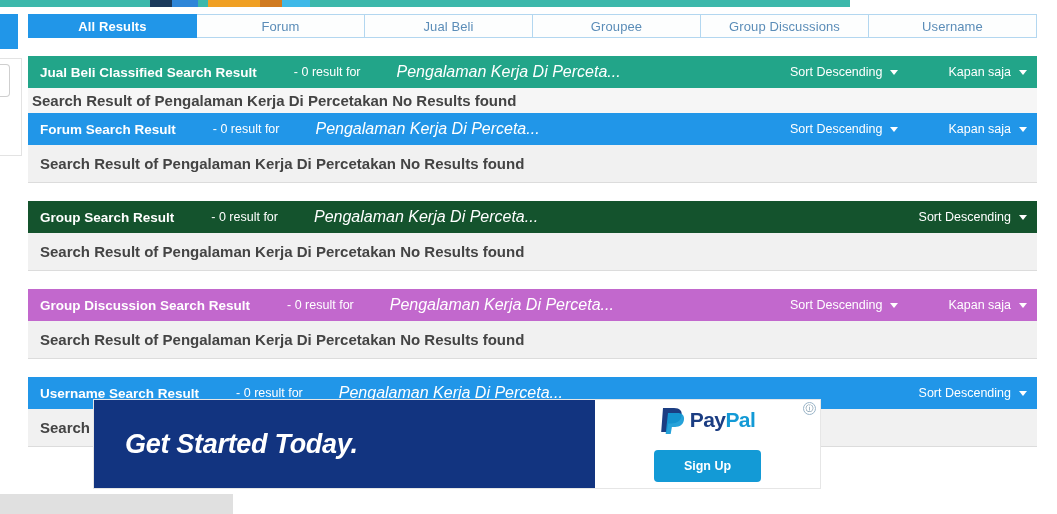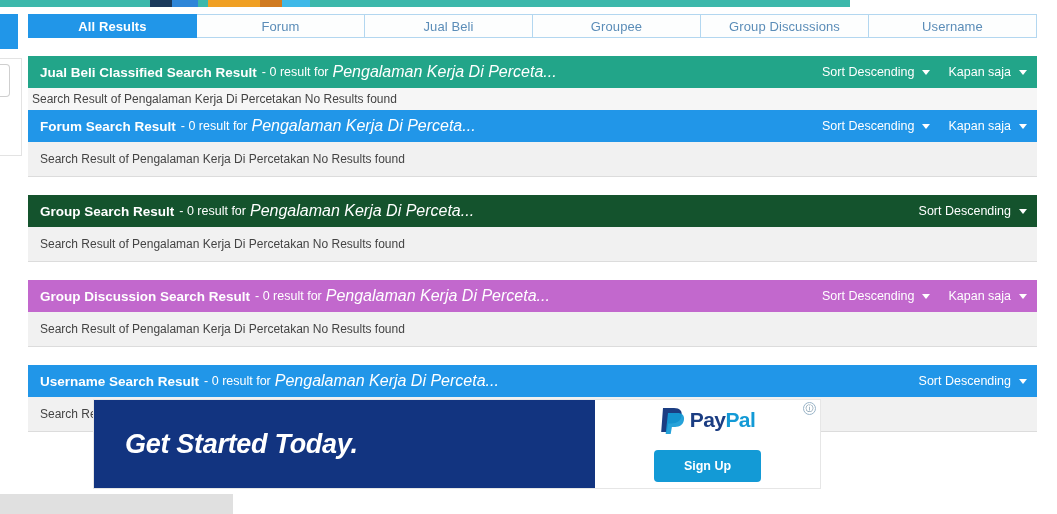--- a/index.html
+++ b/index.html
@@ -102,20 +102,21 @@
   .result-block { width: 100%; }
   .result-block + .result-block { margin-top: 0; }
 
   .block-head {
     height: 32px;
     display: flex;
     align-items: center;
     padding: 0 10px 0 12px;
     box-sizing: border-box;
     color: #ffffff;
+    gap: 32px;
   }
   .head-title {
     font-size: 13.5px;
     font-weight: bold;
     white-space: nowrap;
   }
   .head-meta {
     font-size: 12.5px;
     margin-left: 5px;
     white-space: nowrap;
@@ -141,22 +142,22 @@
     width: 0; height: 0;
     margin-left: 8px;
     border-left: 4px solid transparent;
     border-right: 4px solid transparent;
     border-top: 5px solid #ffffff;
   }
 
   .block-body {
     background: #f1f1f1;
     border-bottom: 1px solid #dcdcdc;
-    font-size: 12px;
-    font-weight: normal;
+    font-size: 15px;
+    font-weight: bold;
     color: #444444;
     padding: 10px 0 10px 12px;
     box-sizing: border-box;
   }
   .block-body.tight {
     padding: 4px 0 4px 4px;
     background: #f6f6f6;
     border-bottom: none;
   }
   .block-gap { height: 18px; background: #ffffff; }

